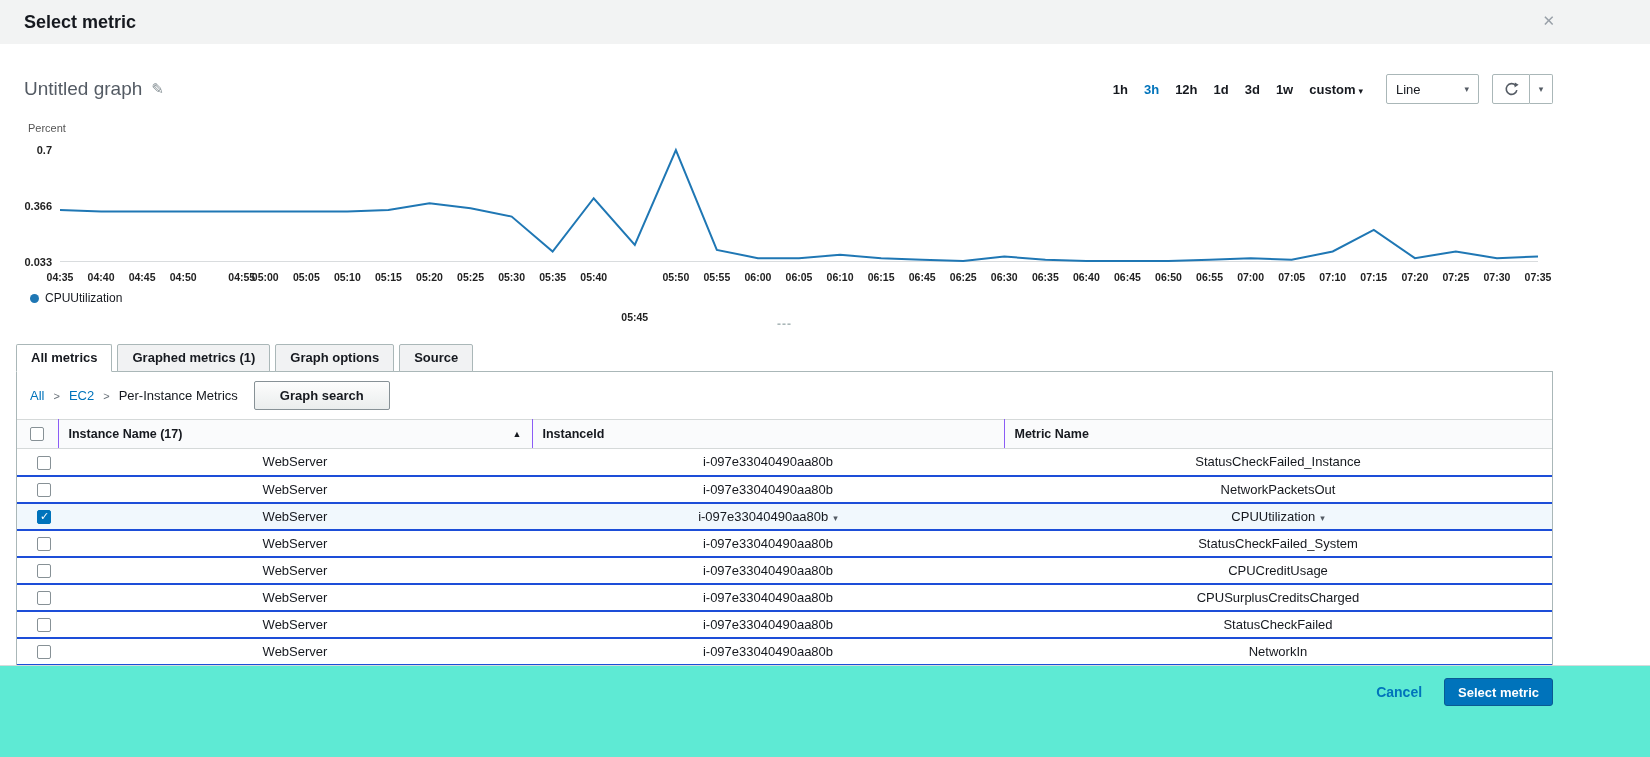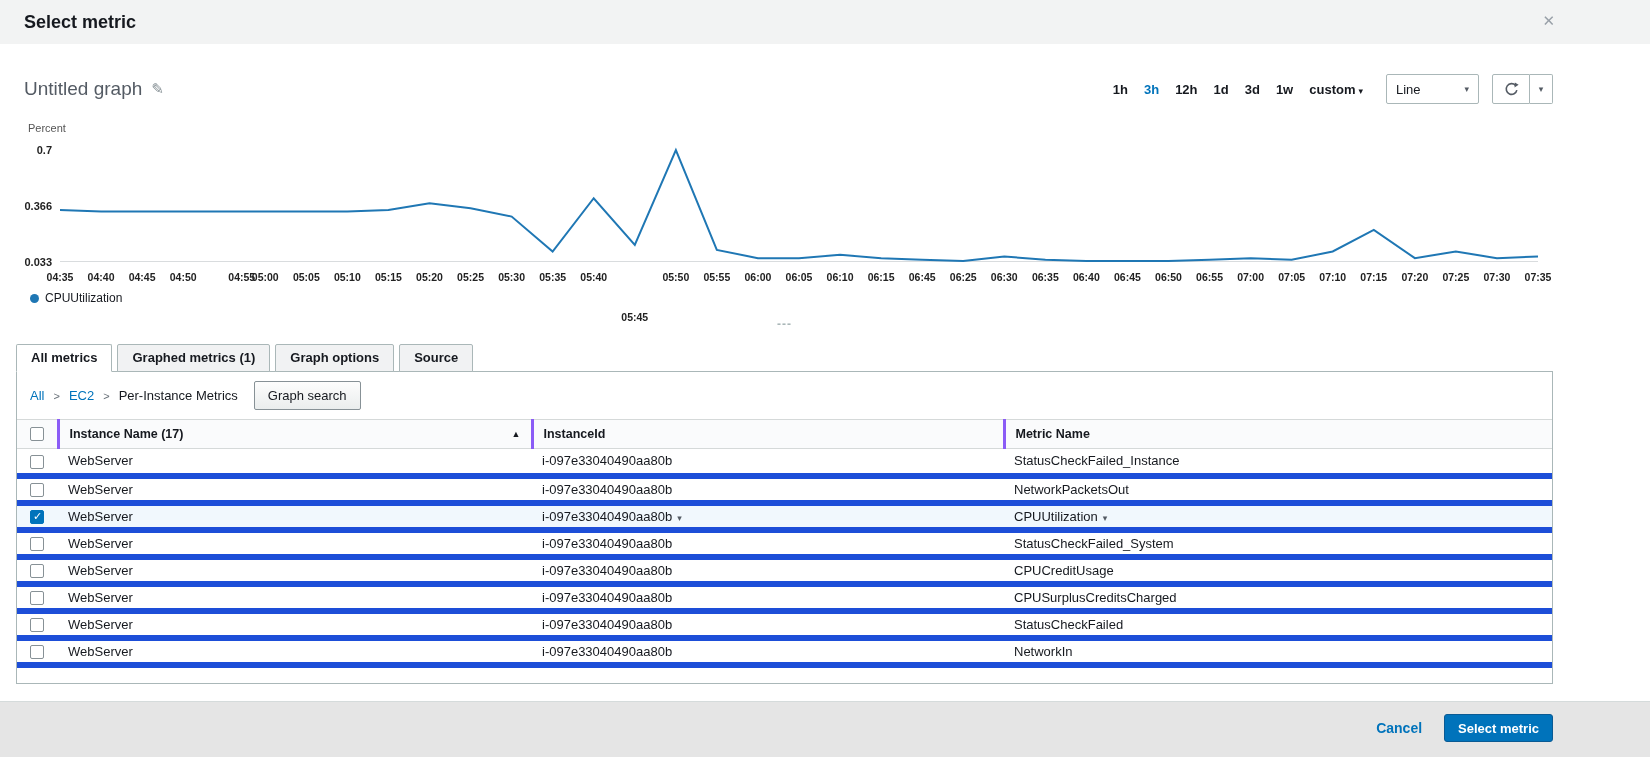--- a/index.html
+++ b/index.html
@@ -49,37 +49,37 @@
   
   .panel { margin: 0 97px 0 16px; border: 1px solid #aab7b8; background: #fff; padding-bottom: 15px; }
   .panel-toolbar { display: flex; align-items: center; gap: 16px; padding: 9px 10px; }
   .breadcrumb { display: flex; align-items: center; gap: 9px; font-size: 13px; white-space: nowrap; padding-left: 3px; }
   .breadcrumb a { color: var(--accent); text-decoration: none; cursor: pointer; }
   .breadcrumb .sep { color: #687078; font-size: 11px; }
   .crumb-current { color: #16191f; }
   .search-box { flex: 1; height: 29px; border: 1px solid #aab7b8; border-radius: 2px; display: flex; align-items: center; padding: 0 9px; gap: 7px; background: #fff; margin-right: 20px; }
   .search-box input { border: none; outline: none; flex: 1; font-size: 13px; font-style: italic; color: #16191f; font-family: inherit; background: transparent; }
   .search-box input::placeholder { color: #879196; font-style: italic; }
-  .graph-search { height: 29px; padding: 0 13px; font-size: 13px; font-weight: normal; color: #16191f; background: linear-gradient(#fdfdfd, #eaeded); border: 1px solid #879196; border-radius: 2px; cursor: pointer; font-family: inherit; white-space: nowrap; }
+  .graph-search { height: 29px; padding: 0 25px; font-size: 13px; font-weight: bold; color: #16191f; background: linear-gradient(#fdfdfd, #eaeded); border: 1px solid #879196; border-radius: 2px; cursor: pointer; font-family: inherit; white-space: nowrap; }
   
   table { width: 100%; border-collapse: collapse; font-size: 13px; table-layout: fixed; }
-  thead th { background: #fafbfc; border-top: 1px solid #d5d9d9; border-bottom: 1px solid #d5d9d9; border-right: 3px solid #8b5cf6; text-align: left; font-size: 12.5px; font-weight: bold; height: 29px; padding: 0 10px; position: relative; color: #16191f; }
+  thead th { background: #fafbfc; border-top: 1px solid #d5d9d9; border-bottom: 1px solid #d5d9d9; border-right: 1px solid #8b5cf6; text-align: left; font-size: 12.5px; font-weight: bold; height: 29px; padding: 0 10px; position: relative; color: #16191f; }
   thead th:last-child { border-right: none; }
   th.cb-col, td.cb-col { width: 41px; padding: 0 0 0 13px; }
   th.name-col { width: 474px; }
   th.id-col { width: 472px; }
   .sort { position: absolute; right: 10px; top: 9px; font-size: 9px; color: #16191f; }
-  tbody td { height: 27px; border-bottom: 6px solid #1d4ed8; padding: 0 10px; color: #16191f; overflow: hidden; white-space: nowrap; }
+  tbody td { height: 27px; border-bottom: 2px solid #1d4ed8; padding: 0 10px; color: #16191f; overflow: hidden; white-space: nowrap; text-align: center; }
   tbody tr.selected { background: #f1f8fd; }
   .checkbox { display: inline-block; width: 14px; height: 14px; border: 1px solid #879196; border-radius: 2px; background: #fff; cursor: pointer; position: relative; vertical-align: middle; }
   .checkbox.checked { background: var(--accent); border-color: var(--accent); }
   .checkbox.checked::after { content: "✓"; position: absolute; color: #fff; font-size: 11px; font-weight: bold; left: 2px; top: -1px; }
   .dd { color: #545b64; font-size: 9px; margin-left: 5px; cursor: pointer; }
   
-  footer { position: absolute; left: 0; right: 0; bottom: 0; height: 56px; background: #e5e5e5; border-top: 1px solid #d5dbdb; display: flex; align-items: flex-start; justify-content: flex-end; padding: 12px 97px 8px 0; gap: 22px; }
+  footer { position: absolute; left: 0; right: 0; bottom: 0; height: 92px; background: #5eead4; border-top: 1px solid #d5dbdb; display: flex; align-items: flex-start; justify-content: flex-end; padding: 12px 97px 8px 0; gap: 22px; }
   .cancel { color: var(--accent); font-size: 14px; font-weight: bold; text-decoration: none; cursor: pointer; line-height: 28px; }
   .btn-primary { background: var(--accent); color: #fff; border: 1px solid #0a5a93; border-radius: 3px; height: 28px; padding: 0 13px; font-size: 13px; font-weight: bold; cursor: pointer; font-family: inherit; }
 </style>
 </head>
 <body style="--accent: #0073bb;">
 
 <div>
 
   <header class="dlg-header">
     <h1>Select metric</h1>

